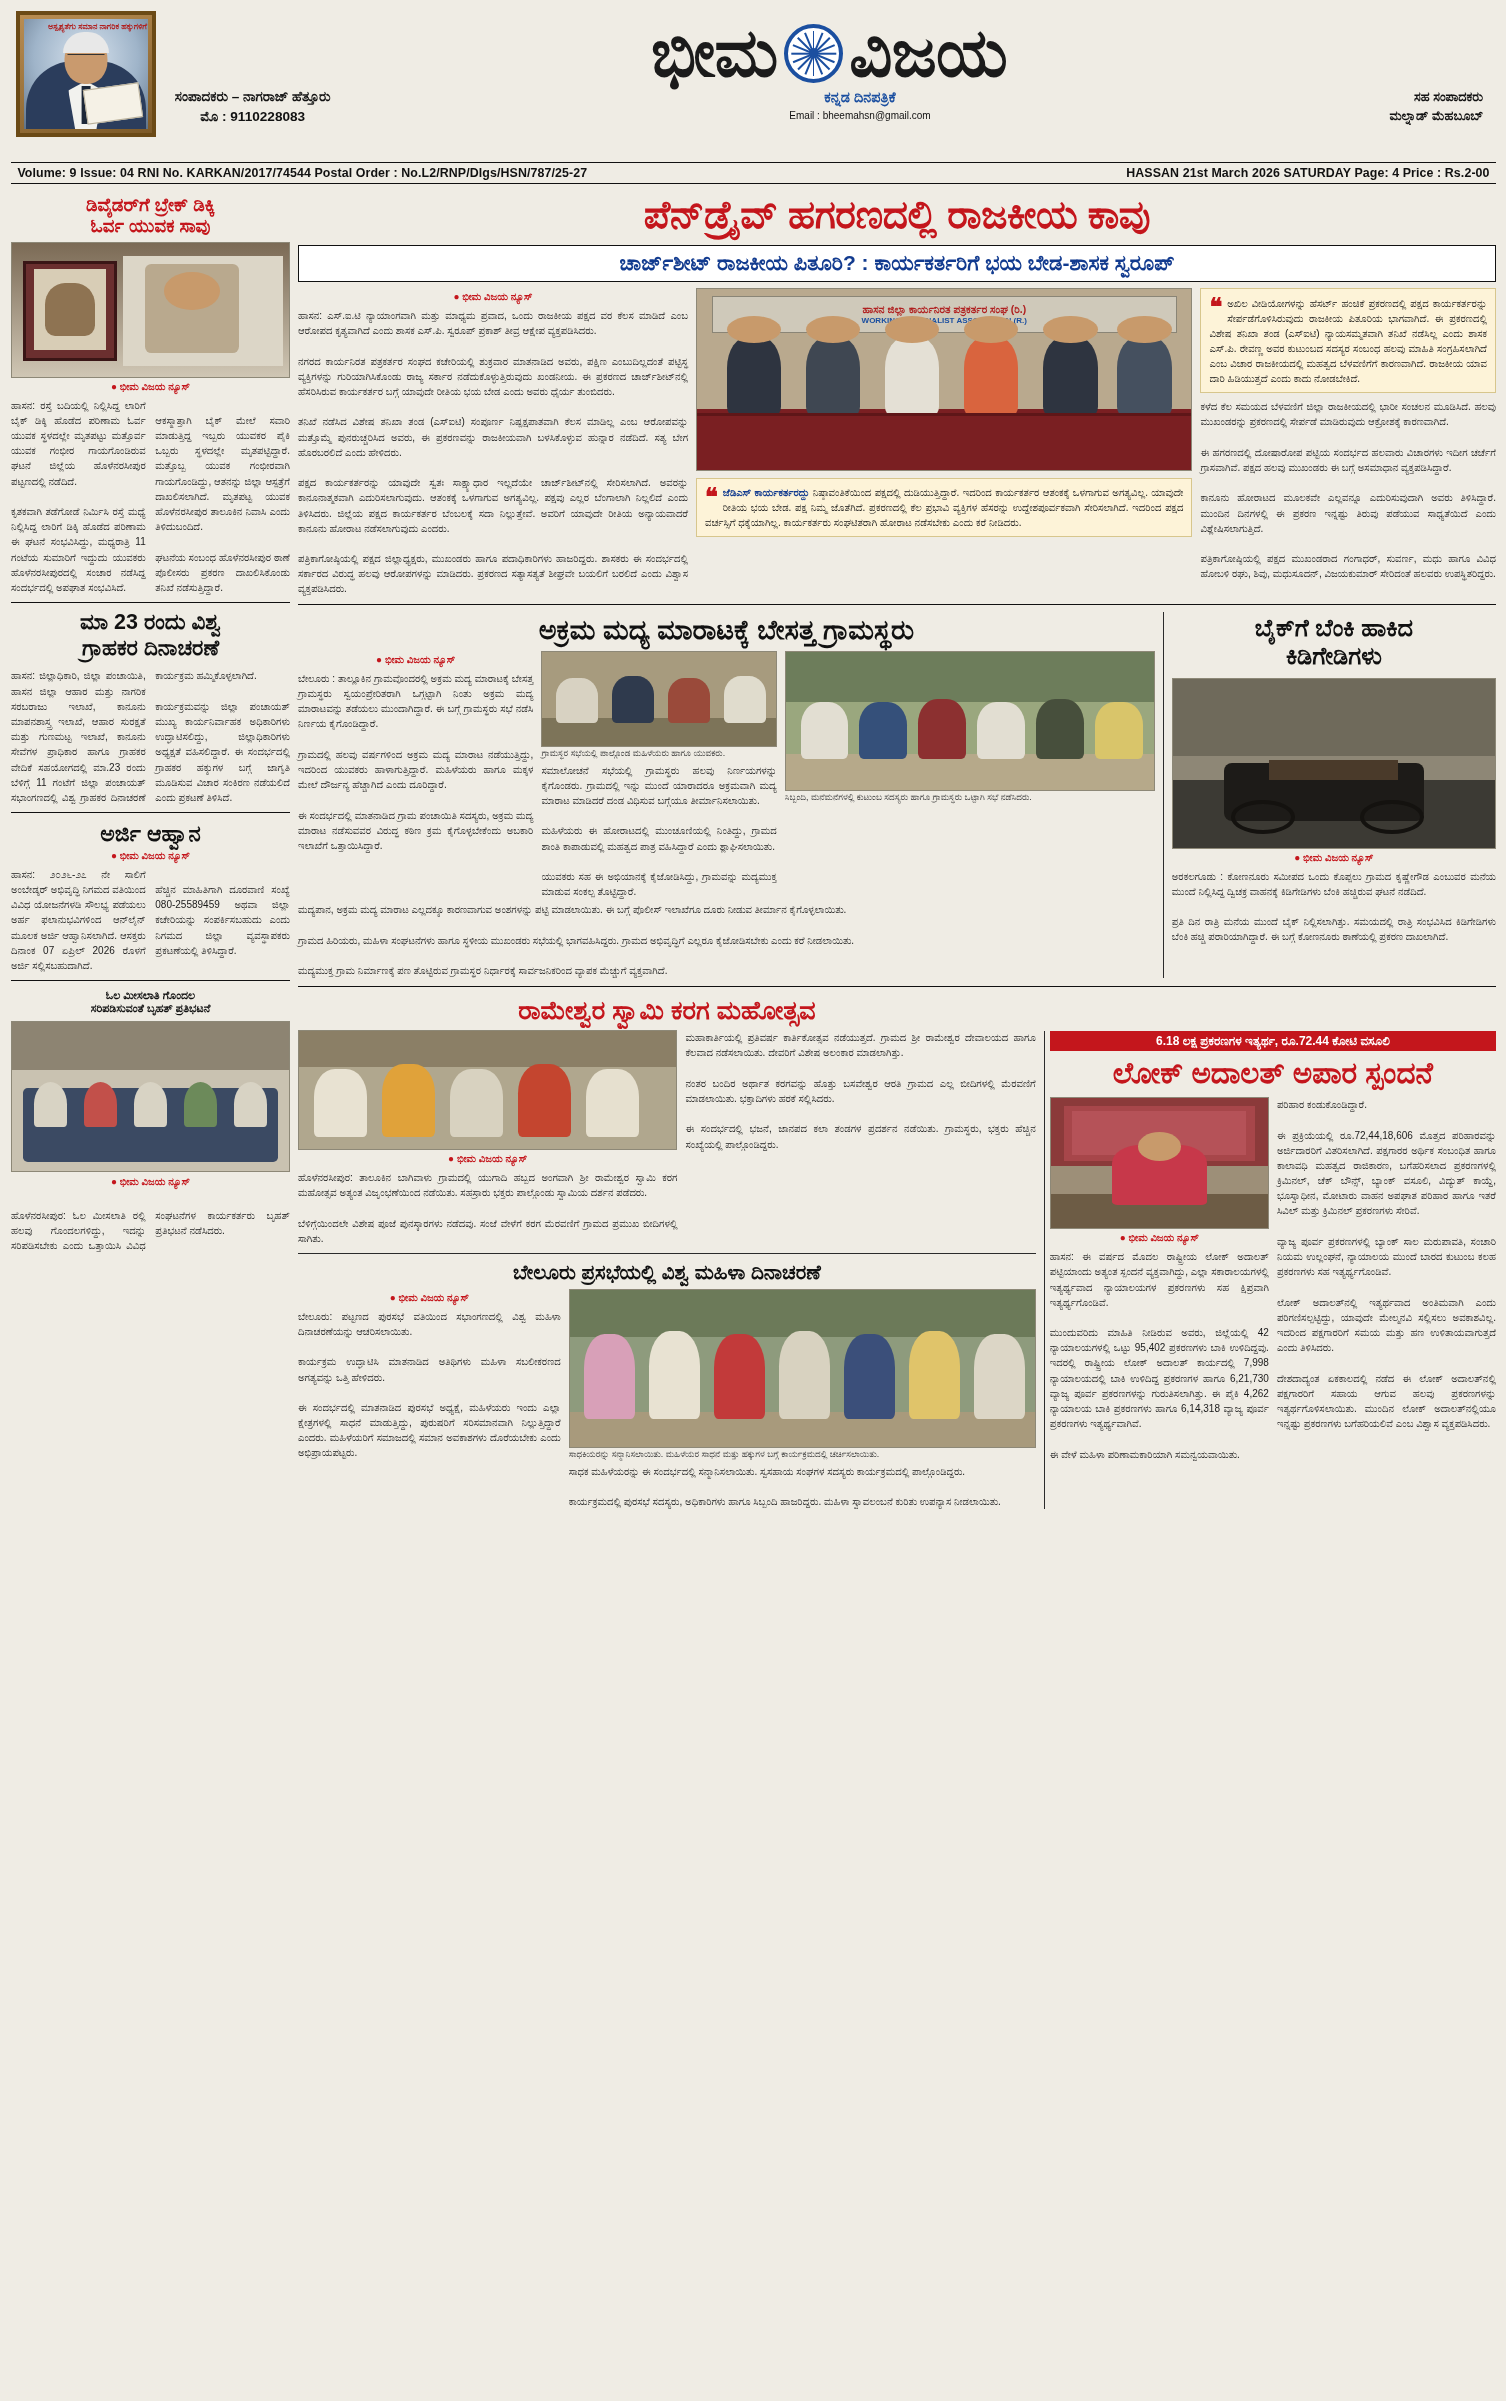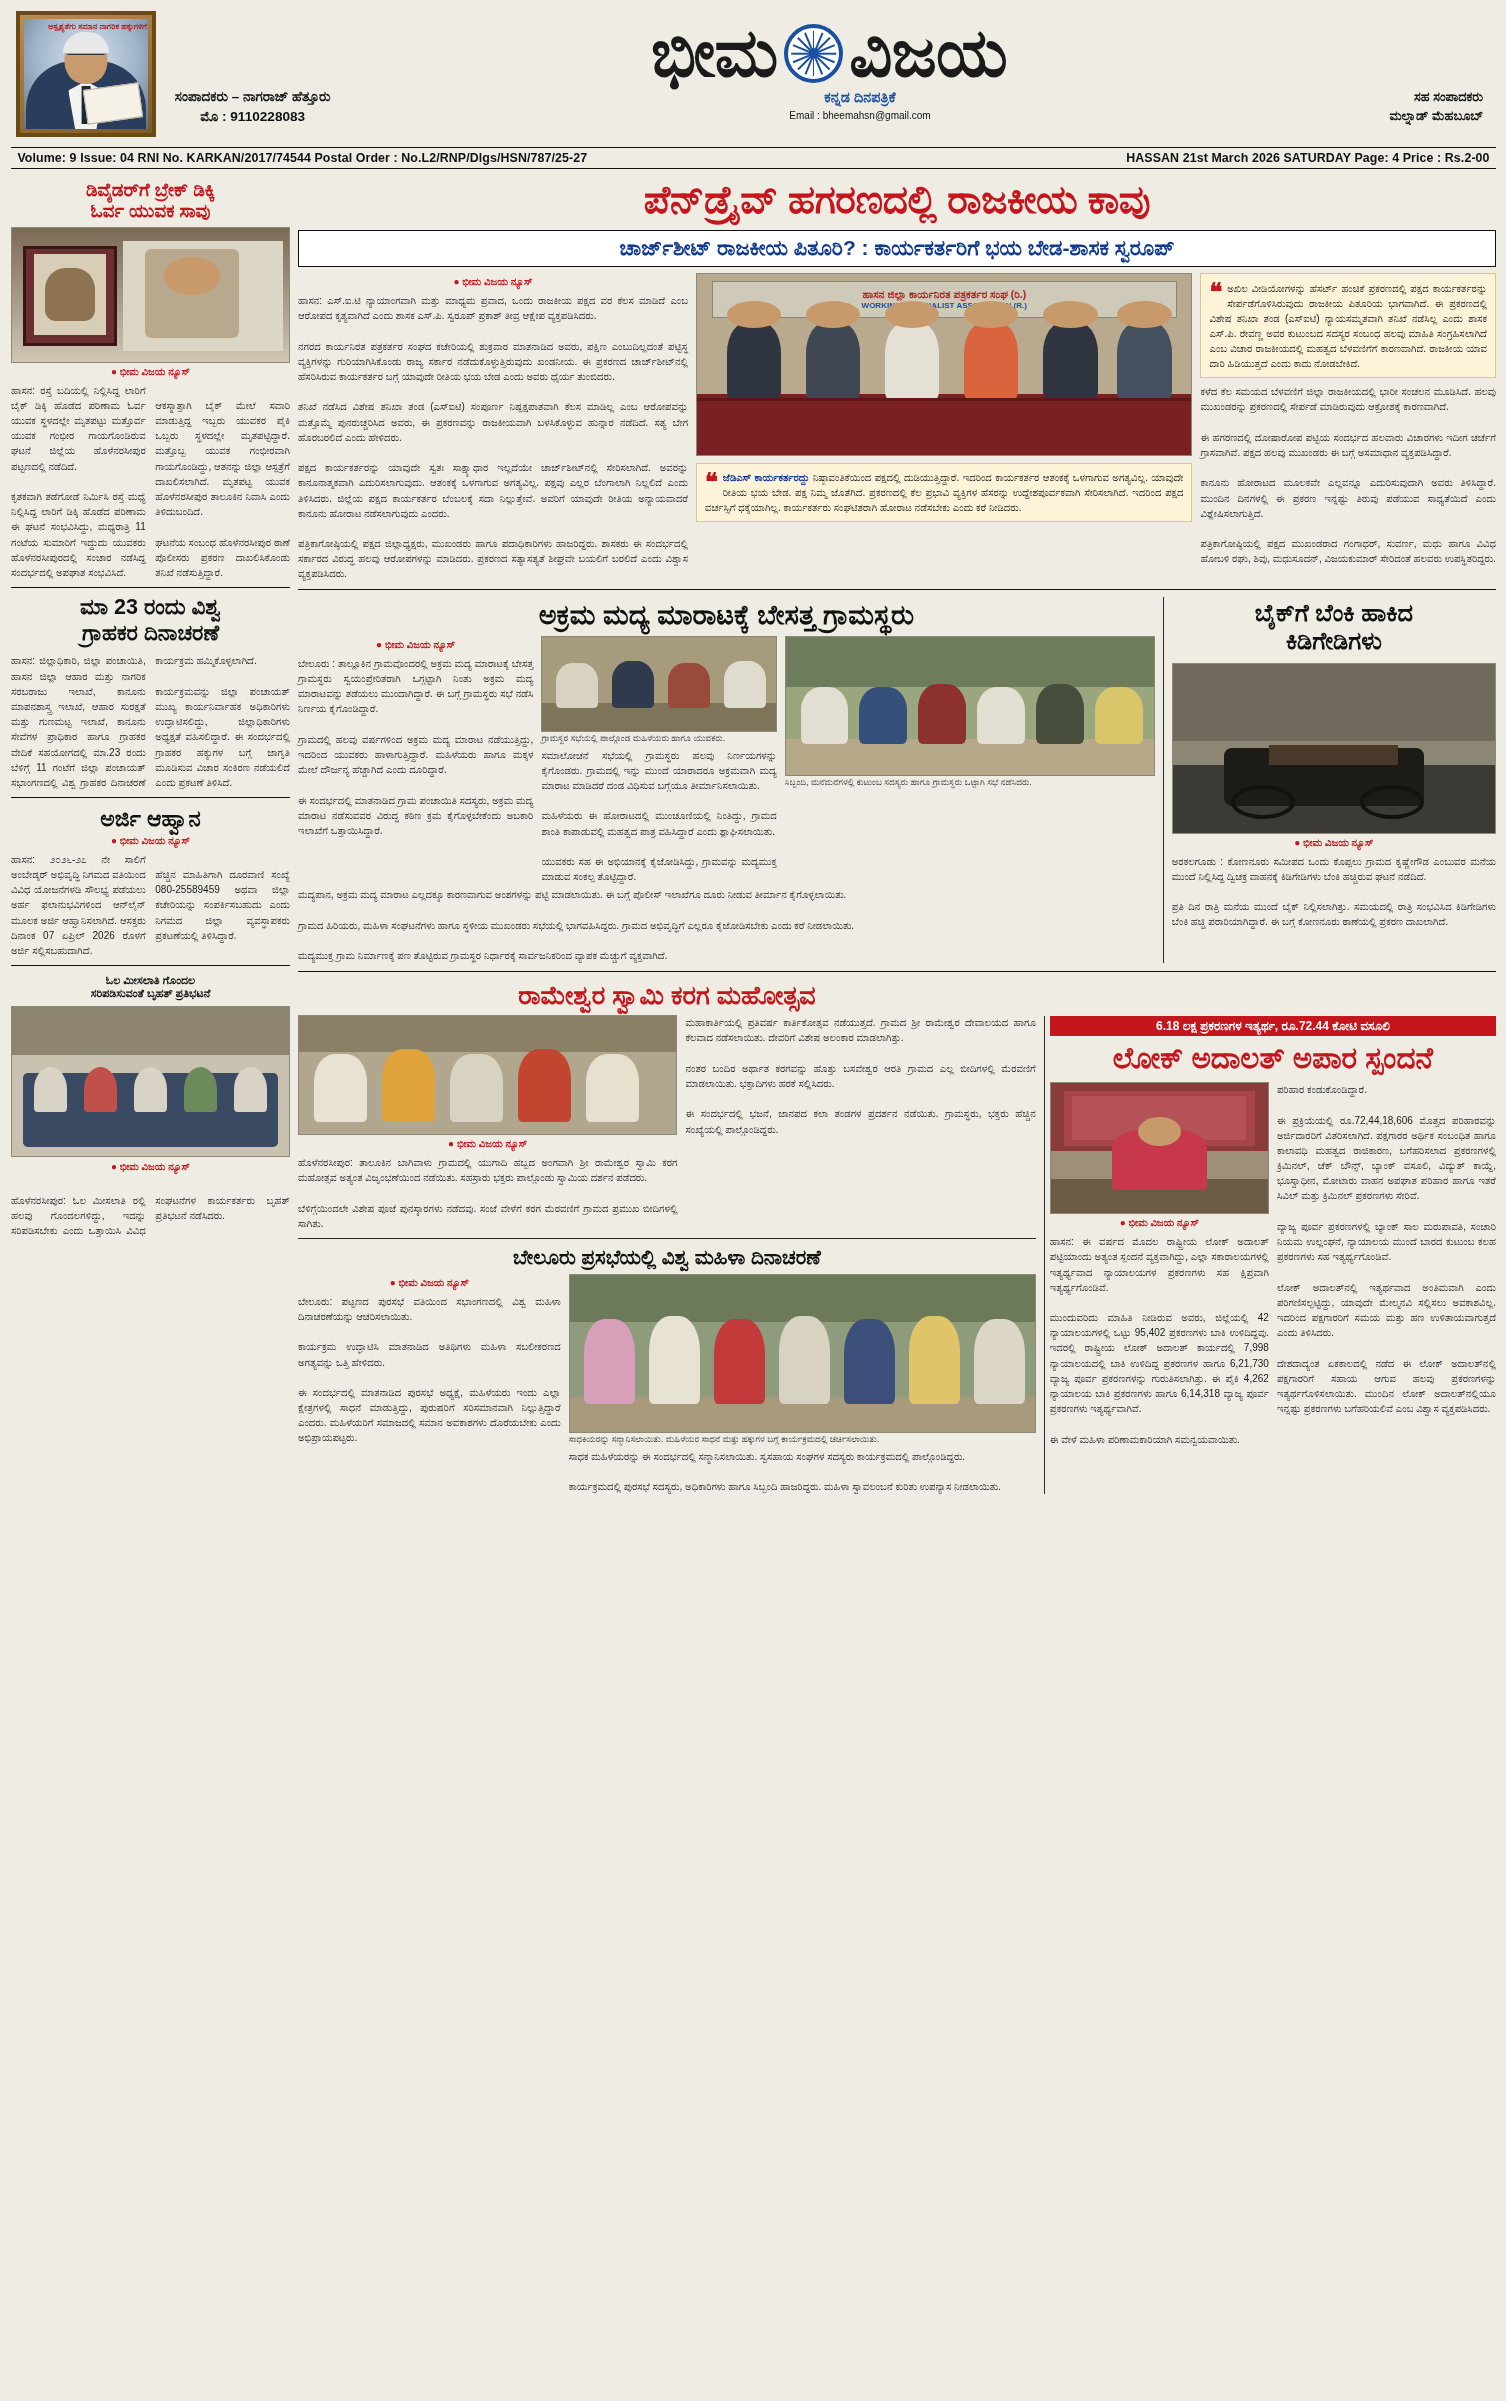--- a/index.html
+++ b/index.html
@@ -115,21 +115,21 @@
     display:flex; justify-content:space-between; align-items:flex-start;
     padding:1.6px 8px 0 8px; font-size:13.6px; font-weight:bold;
   }
   .mast-sub .col { line-height:1.5; }
   .mast-sub .mid { text-align:center; }
   .mast-sub .mid .kn { color:#1b4fa0; font-size:14.4px; }
   .mast-sub .mid .em { font-size:10px; font-weight:normal; }
   .mast-sub .right { text-align:right; font-size:12.8px; }
 
   .strip {
-    margin-top:8px;
+    margin-top:23px;
     border-top:1.6px solid #111;
     border-bottom:1.6px solid #111;
     padding:3.2px 6.4px;
     font-size:12.4px;
     font-weight:bold;
     display:flex; justify-content:space-between; align-items:center;
     letter-spacing:0.1px;
   }
 
   

